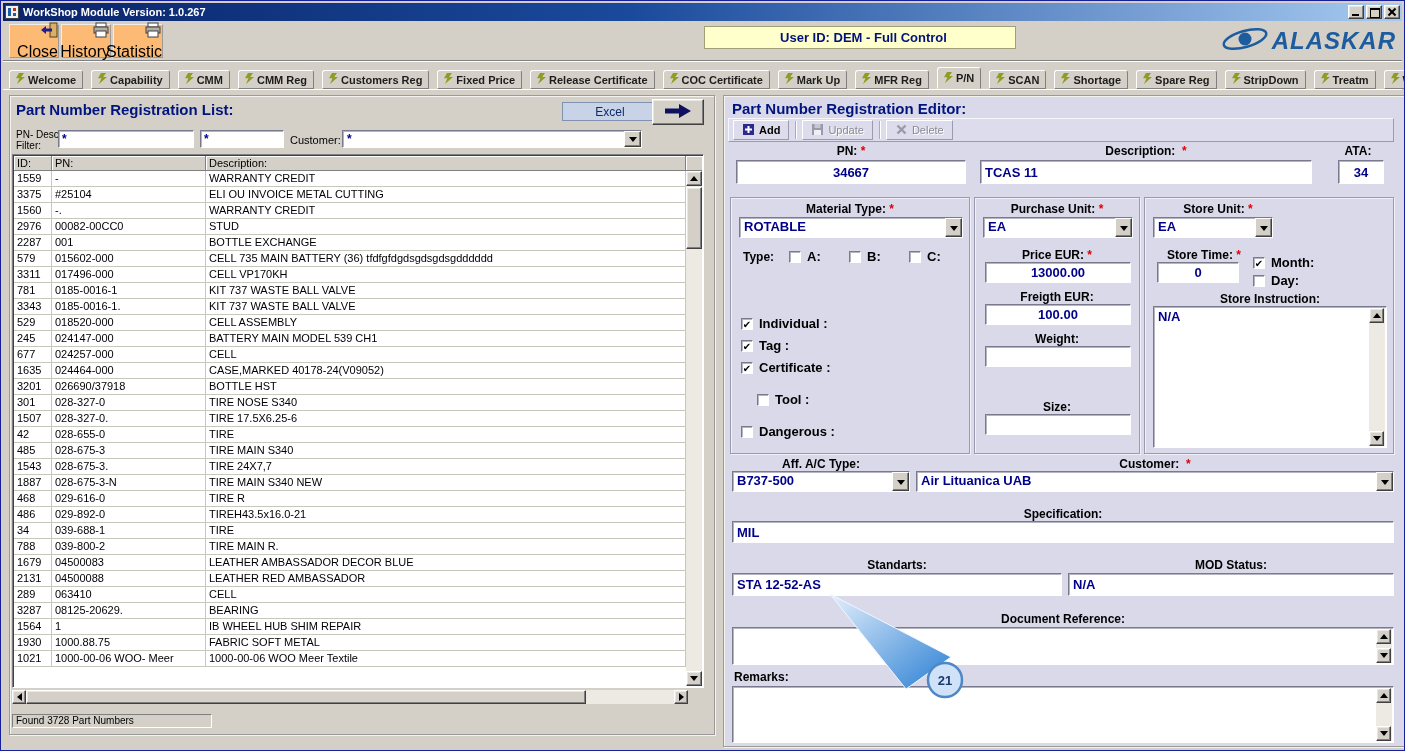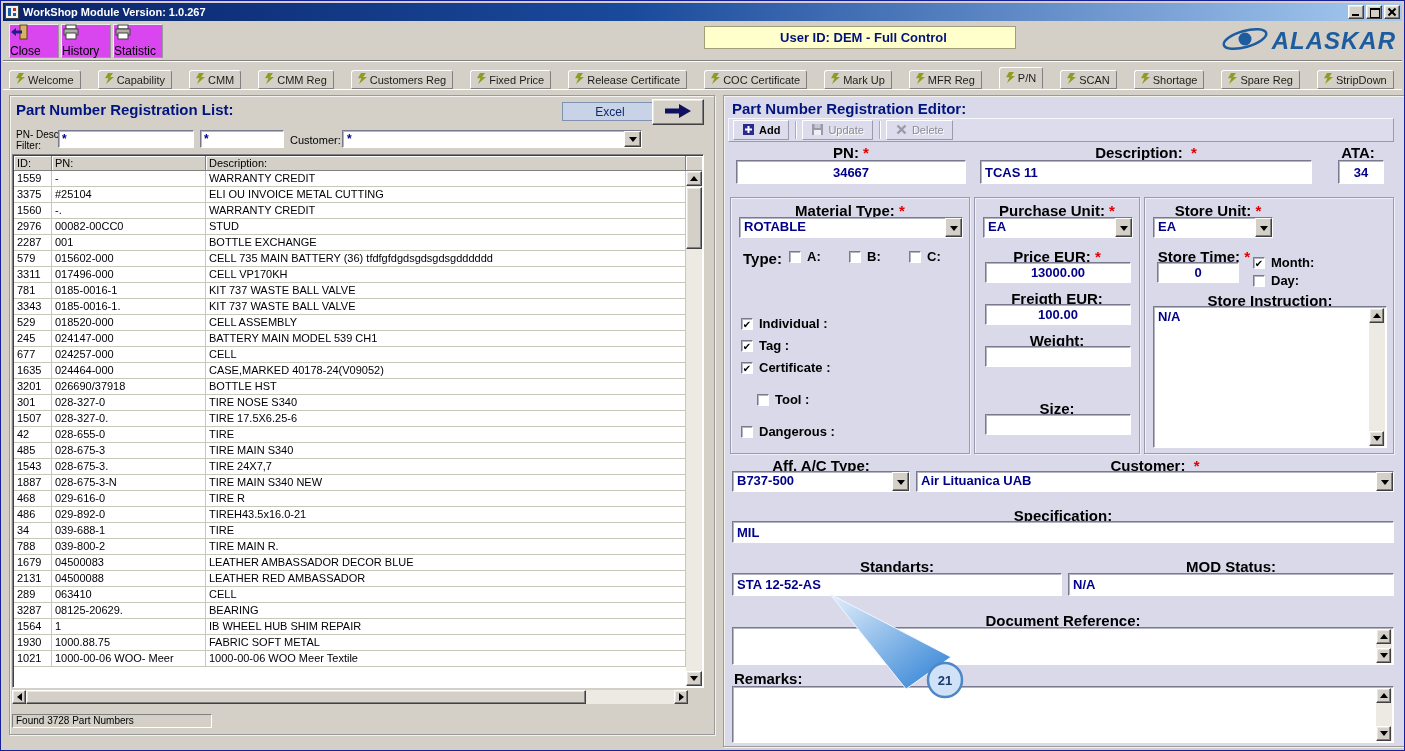--- a/index.html
+++ b/index.html
@@ -19,35 +19,35 @@
     margin-left:2px; position:relative; padding:0; cursor:default; }
   .g-min::after { content:""; position:absolute; left:3px; bottom:2px; width:7px; height:2px; background:#000; }
   .g-max::after { content:""; position:absolute; left:3px; top:2px; width:8px; height:7px; border:1px solid #000; border-top-width:2px; }
   .g-close::before, .g-close::after { content:""; position:absolute; left:2px; top:5px; width:10px; height:2px; background:#000; }
   .g-close::before { transform:rotate(45deg); }
   .g-close::after  { transform:rotate(-45deg); }
 
   
   .toolbar { position:absolute; left:2px; top:20px; right:2px; height:40px; background:#d4d0c8;
     border-bottom:1px solid #808080; box-shadow:0 1px 0 #fff; }
-  .tb-btn { position:absolute; top:3px; width:50px; height:34px; background:#d946ef;
+  .tb-btn { position:absolute; top:3px; width:50px; height:34px; background:#fdba74;
     border:1px solid; border-color:#efeee9 #9a9a9a #9a9a9a #efeee9;
-    display:flex; flex-direction:column; align-items:flex-start; justify-content:center; gap:1px;
-    font-size:12px; color:#000; padding:0; }
+    display:flex; flex-direction:column; align-items:flex-end; justify-content:center; gap:1px;
+    font-size:16px; color:#000; padding:0; }
   .userid { position:absolute; left:701px; top:5px; width:312px; height:23px; background:#ffffcc;
     border:1px solid #a0a078; color:#00117e; font-weight:bold; font-size:13px;
     display:flex; align-items:center; justify-content:center;padding-left:7px; }
   .logo { position:absolute; right:6px; top:2px; height:36px; display:flex; align-items:center; gap:1px; }
   .logo-text { font-size:24px; font-weight:bold; font-style:italic; color:#1d5c9e; letter-spacing:1px; }
 
   
   .tabstrip { position:absolute; left:8px; top:66px; height:22px; display:flex; align-items:flex-end; z-index:2; }
-  .tab { height:19px; display:flex; align-items:center; gap:3px; padding:0 6px; font-size:11px; font-weight:normal;
+  .tab { height:19px; display:flex; align-items:center; gap:3px; padding:0 6px; font-size:11px; font-weight:bold;
     color:#1c1c1c; background:#d4d0c8; border:1px solid; border-color:#fff #808080 #808080 #fff;
-    border-top-left-radius:3px; border-top-right-radius:3px; margin-right:17px; white-space:nowrap; cursor:default; }
+    border-top-left-radius:3px; border-top-right-radius:3px; margin-right:8px; white-space:nowrap; cursor:default; }
   .tab.active { height:22px; border-bottom-color:#d4d0c8; }
   .tab-base { position:absolute; left:2px; top:88px; right:2px; height:2px; background:#d4d0c8; border-top:1px solid #fff; }
 
   
   .sunken { background:#fff; border:1px solid; border-color:#7a7a8e #fff #fff #7a7a8e; box-shadow: inset 1px 1px 0 #b5b5c2; }
   .raised { background:#d4d0c8; border:1px solid; border-color:#fff #404040 #404040 #fff; box-shadow: inset -1px -1px 0 #808080, inset 1px 1px 0 #e9e7e1; }
   .etched { border:1px solid #9a9a9a; box-shadow: inset 1px 1px 0 #f4f3ef, 1px 1px 0 #f4f3ef; }
 
   
   .list-panel { position:absolute; left:8px; top:94px; width:706px; height:640px; background:#d4d0c8; }
@@ -87,21 +87,21 @@
   
   .editor-panel { position:absolute; left:722px; top:94px; width:720px; height:652px; background:#d9d9ea; }
   .ep-title { position:absolute; left:8px; top:4px; color:#00147e; font-size:15px; font-weight:bold; }
   .ep-toolbar { position:absolute; left:4px; top:22px; width:666px; height:24px; background:#dcdcec;
     border:1px solid; border-color:#f6f6ff #9a9ab0 #9a9ab0 #f6f6ff; display:flex; align-items:center; padding:0 4px; gap:3px; }
   .ep-btn { height:20px; display:flex; align-items:center; gap:4px; padding:0 8px; font-size:11px; font-weight:bold;
     border:1px solid; border-color:#fff #9a9ab0 #9a9ab0 #fff; background:#dcdcec; color:#000; }
   .ep-btn.disabled { color:#8a8a96; font-weight:normal; text-shadow:1px 1px 0 #fff; }
   .ep-sep { width:1px; height:18px; background:#aaaabc; box-shadow:1px 0 0 #fff; margin:0 3px; }
 
-  .lbl { position:absolute; font-size:15px; font-weight:bold; color:#000; white-space:nowrap; }
+  .lbl { position:absolute; font-size:12px; font-weight:bold; color:#000; white-space:nowrap; }
   .center { text-align:center; }
   .red { color:#e00000; }
   .inp { position:absolute; background:#fff; border:1px solid; border-color:#7a7a8e #fff #fff #7a7a8e;
     box-shadow: inset 1px 1px 0 #b5b5c2; font:bold 13px "Liberation Sans",sans-serif; color:#00008b; padding:0 4px; }
   input.inp { outline:none; }
   .grp { position:absolute; border:1px solid #9a9ab0; box-shadow: inset 1px 1px 0 #f0f0fa, 1px 1px 0 #f0f0fa; }
   .dd { position:absolute; background:#fff; border:1px solid; border-color:#7a7a8e #fff #fff #7a7a8e;
     box-shadow: inset 1px 1px 0 #b5b5c2; display:flex; align-items:stretch; }
   .dd-val { flex:1; font:bold 13px "Liberation Sans",sans-serif; color:#00008b; padding:1px 4px; white-space:nowrap; overflow:hidden; }
   .dd-arrow { width:17px; background:#d4d0c8; border:1px solid; border-color:#fff #404040 #404040 #fff;

